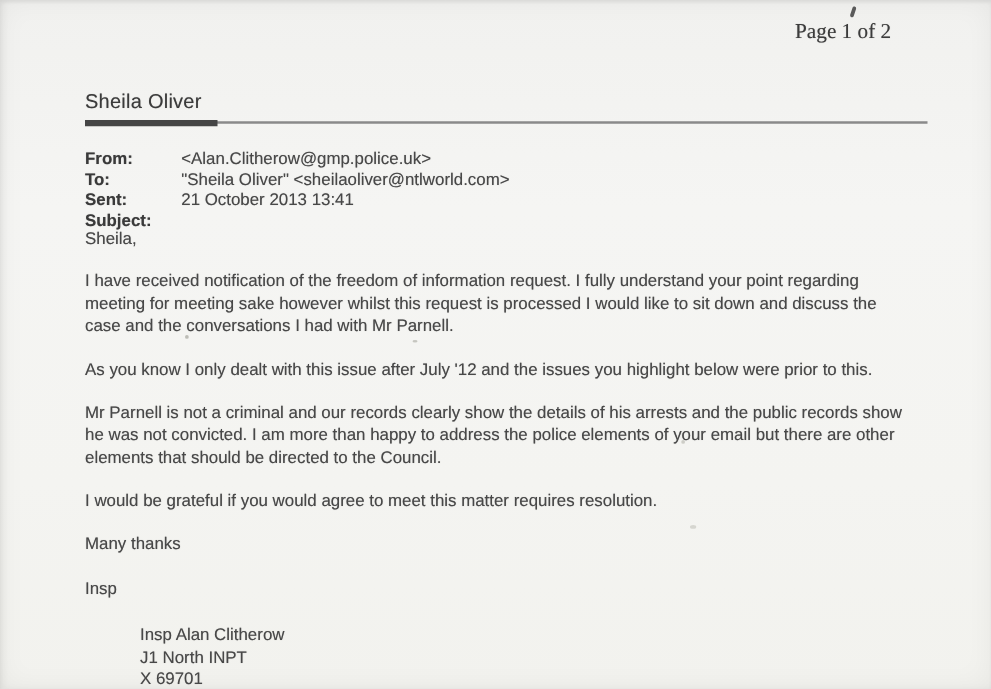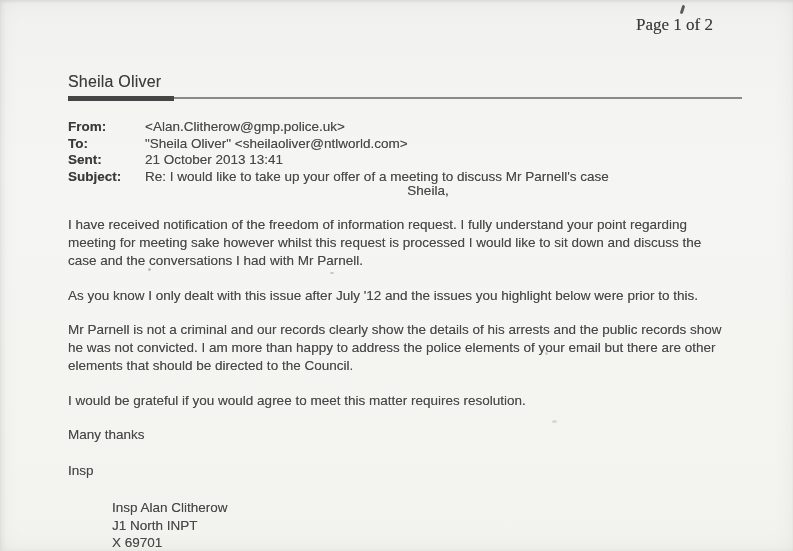--- a/index.html
+++ b/index.html
@@ -49,21 +49,21 @@
   }
   .email-headers .row { display: flex; }
   .email-headers .label { width: 77px; font-weight: bold; color: #3a3a3a; flex: 0 0 77px; }
   .email-headers .value { color: #484848; white-space: nowrap; }
 
   .letter-body { position: absolute; left: 68px; top: 0; width: 720px; font-size: 13.5px; }
   .para {
     position: absolute; left: 0; width: 720px;
     line-height: 18px; white-space: pre-line; color: #484848;
   }
-  .greeting   { top: 182px; text-align: center; }
+  .greeting   { top: 182px; }
   .p1         { top: 216px; }
   .p2         { top: 287px; }
   .p3         { top: 321px; }
   .p4         { top: 392px; }
   .closing    { top: 426px; }
   .signoff    { top: 462px; }
   .signature  { top: 499px; line-height: 17.5px; margin-left: 44px; }
 
   .speck { position: absolute; border-radius: 50%; background: #bdbdb7; }
   .speck1 { left: 148px; top: 268px; width: 3px; height: 3px; }
@@ -92,21 +92,20 @@
     <div class="row">
       <span class="label">To:</span>
       <span class="value">"Sheila Oliver" &lt;sheilaoliver@ntlworld.com&gt;</span>
     </div>
     <div class="row">
       <span class="label">Sent:</span>
       <span class="value">21 October 2013 13:41</span>
     </div>
     <div class="row">
       <span class="label">Subject:</span>
-      <span class="value">Re: I would like to take up your offer of a meeting to discuss Mr Parnell's case</span>
     </div>
   </div>
 
   <div class="letter-body">
     <div class="para greeting soft">Sheila,</div>
     <div class="para p1 soft">I have received notification of the freedom of information request. I fully understand your point regarding
 meeting for meeting sake however whilst this request is processed I would like to sit down and discuss the
 case and the conversations I had with Mr Parnell.</div>
     <div class="para p2 soft">As you know I only dealt with this issue after July '12 and the issues you highlight below were prior to this.</div>
     <div class="para p3 soft">Mr Parnell is not a criminal and our records clearly show the details of his arrests and the public records show

